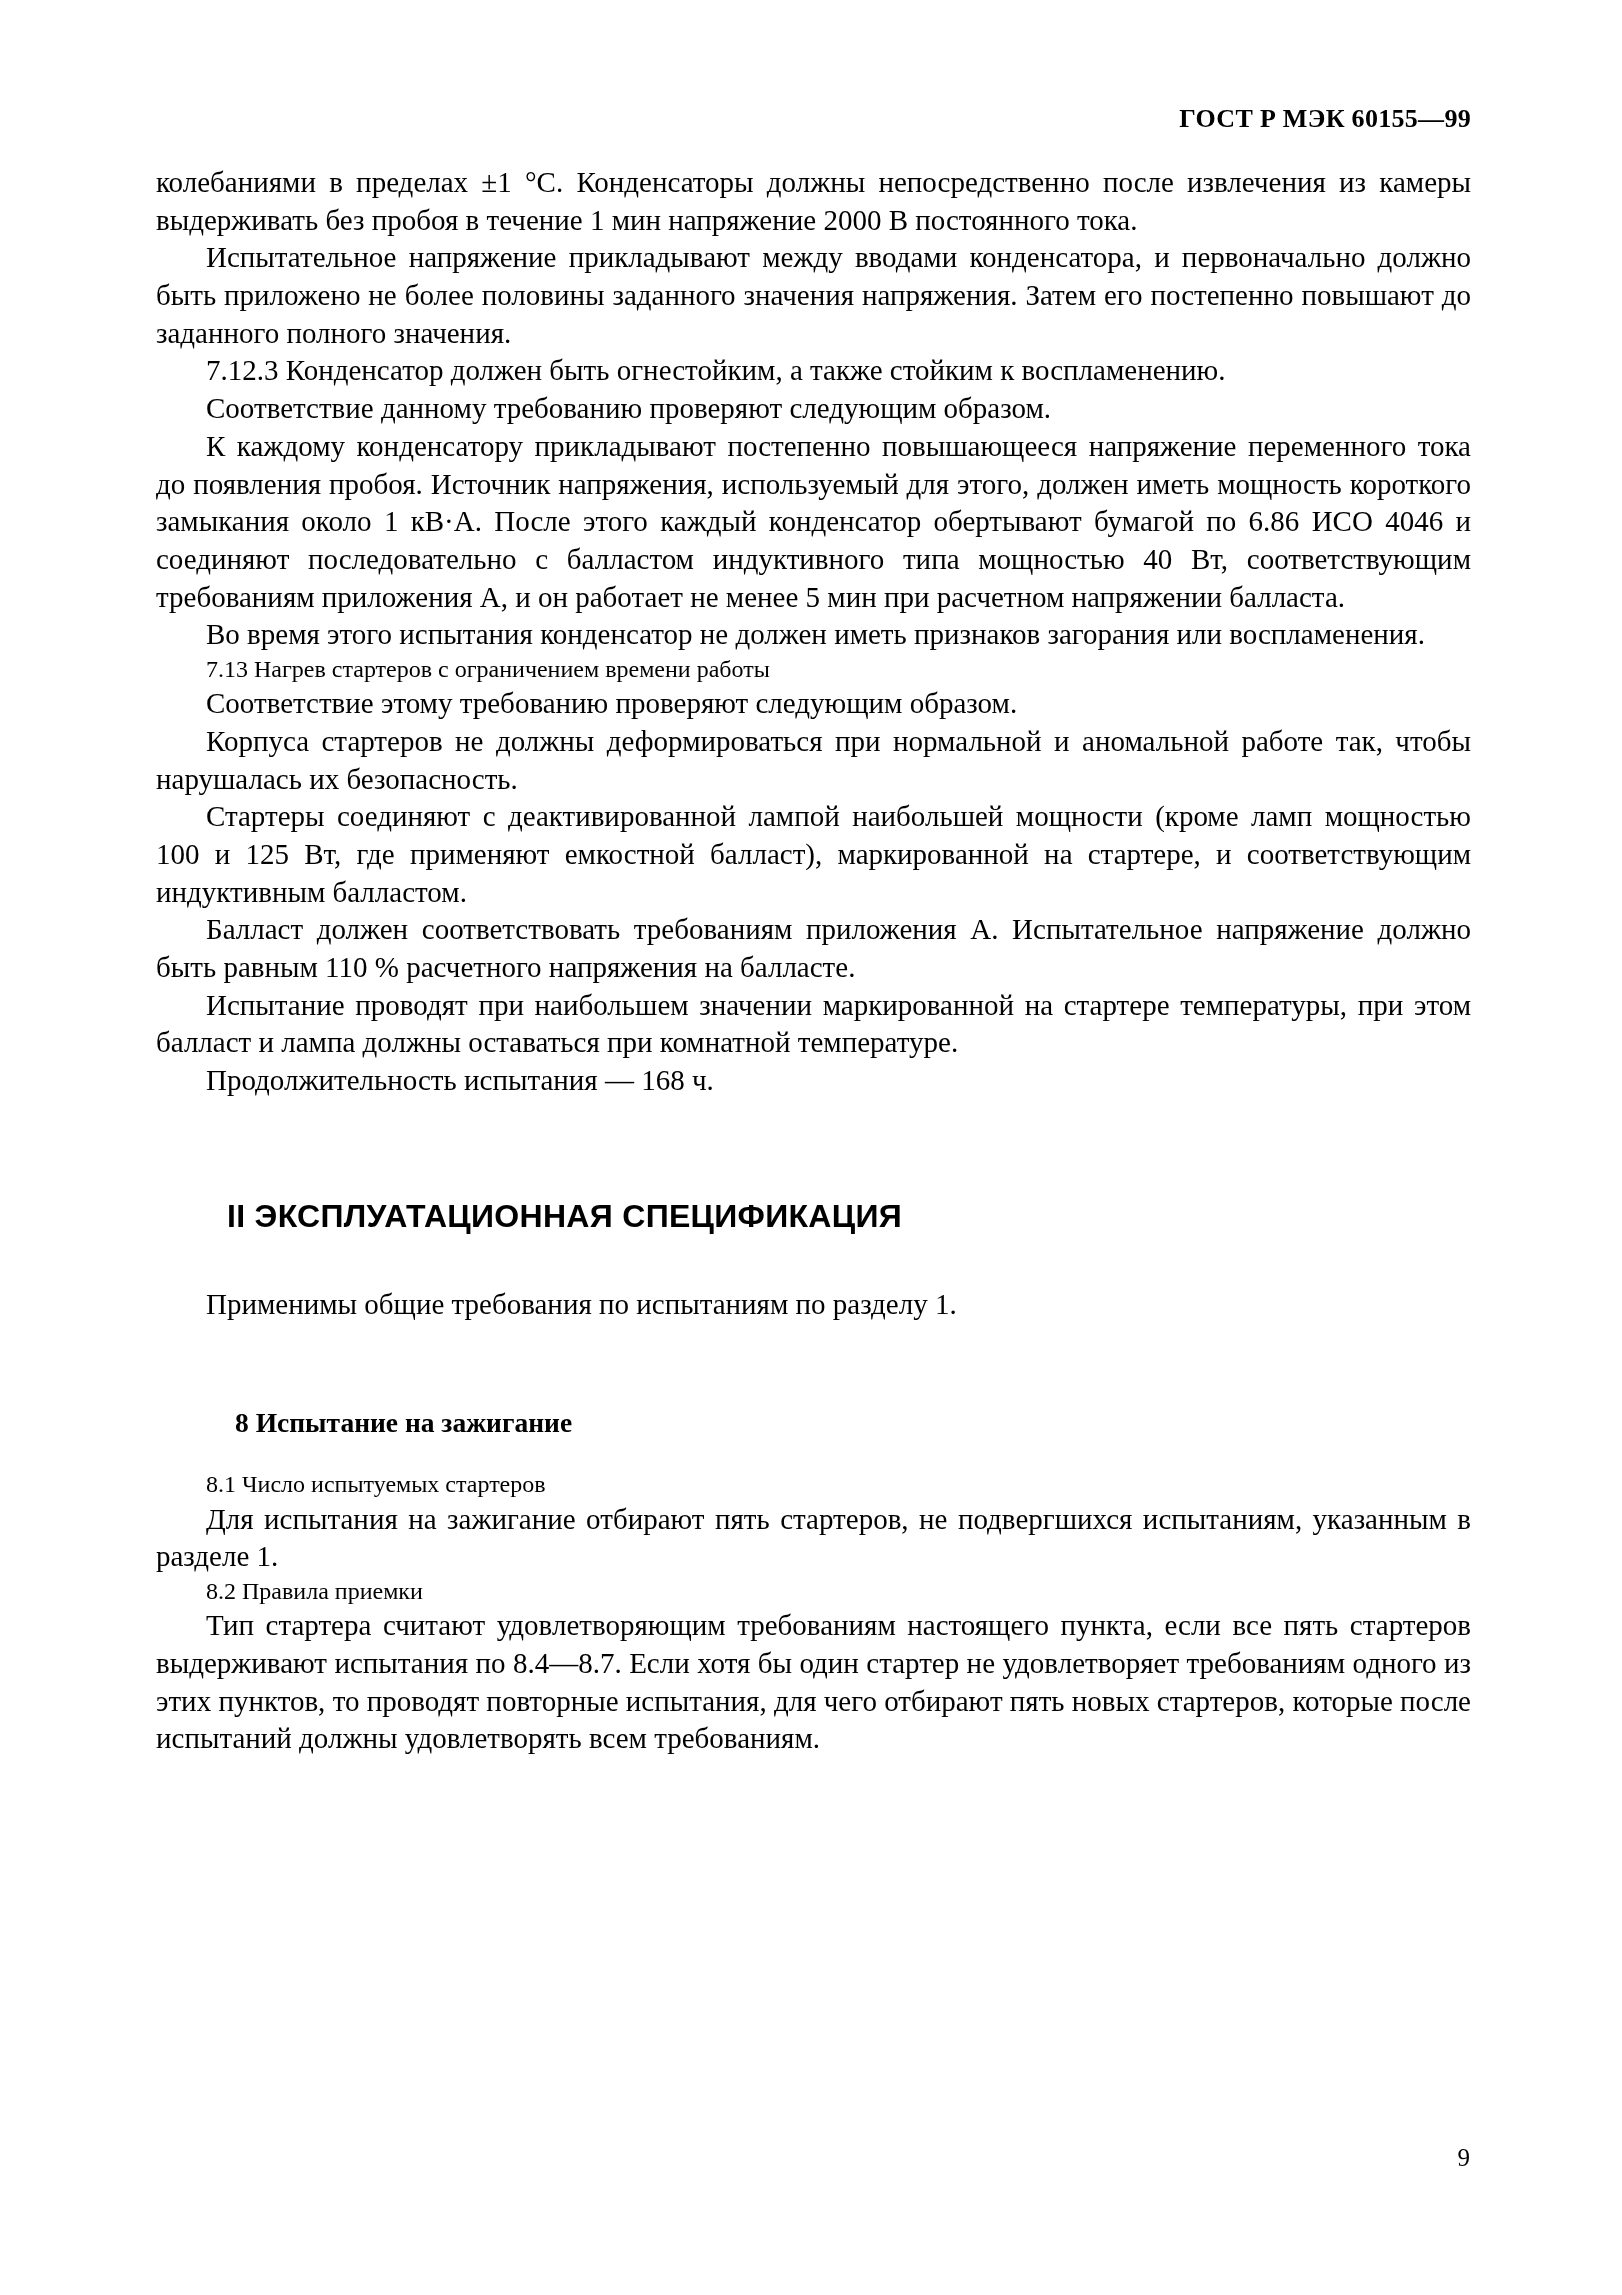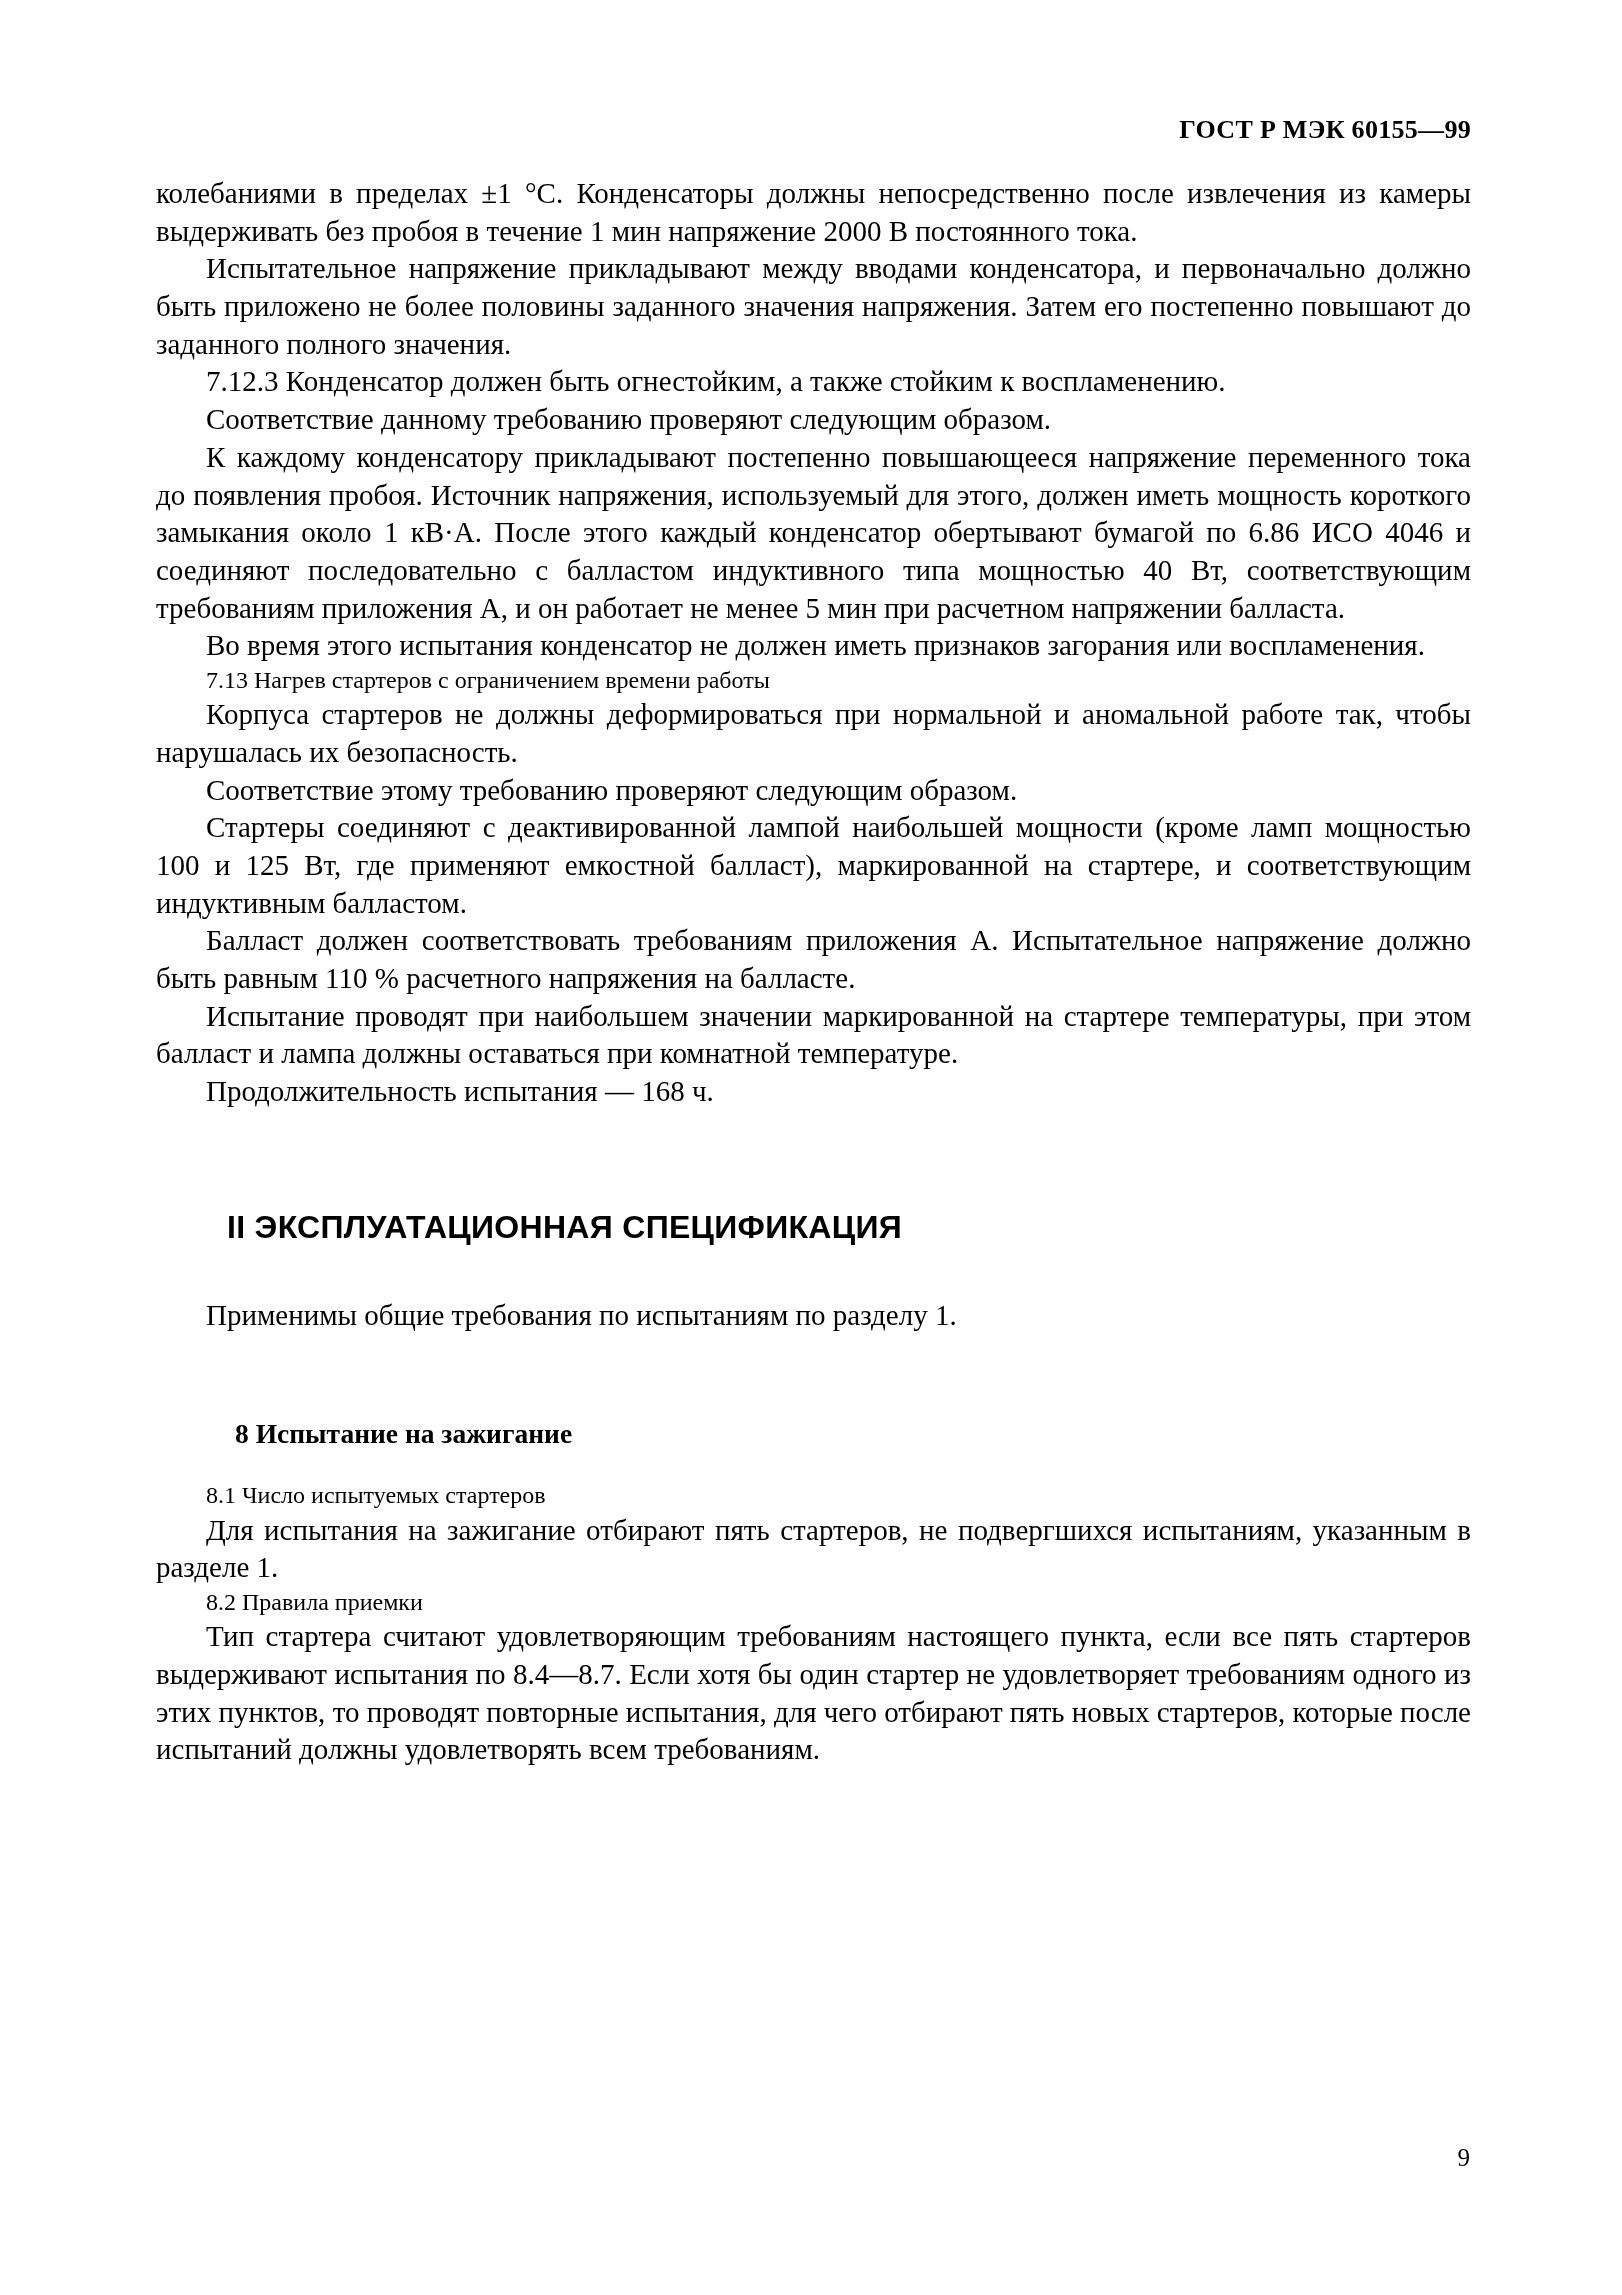--- a/index.html
+++ b/index.html
@@ -13,21 +13,21 @@
     position: relative;
     background: #ffffff;
     font-family: "Liberation Serif", serif;
     color: #000000;
     box-sizing: border-box;
     overflow: hidden;
   }
   .content {
     position: absolute;
     left: 156px;
-    top: 115px;
+    top: 104px;
     width: 1315px;
   }
   .header-line {
     text-align: right;
     font-family: "Liberation Serif", serif;
     font-weight: bold;
     font-size: 26px;
     letter-spacing: 0.3px;
     margin: 0 0 30px 0;
   }
@@ -112,22 +112,22 @@
 
     <p class="ind">Соответствие данному требованию проверяют следующим образом.</p>
     <p class="ind">К каждому конденсатору прикладывают постепенно повышающееся напряжение переменного тока до появления пробоя. Источник напряжения, используемый для этого, должен иметь мощность короткого замыкания около 1 кВ·А. После этого каждый конденсатор обертывают бумагой по 6.86 ИСО 4046 и соединяют последовательно с балластом индуктивного типа мощностью 40 Вт, соответствующим требованиям приложения А, и он работает не менее 5 мин при расчетном напряжении балласта.</p>
     <p class="ind">Во время этого испытания конденсатор не должен иметь признаков загорания или воспламенения.</p>
 
     <div class="sec-head">
       <span class="num">7.13</span>
       <span class="ttl">Нагрев стартеров с ограничением времени работы</span>
     </div>
 
+    <p class="ind">Соответствие этому требованию проверяют следующим образом.</p>
     <p class="ind">Корпуса стартеров не должны деформироваться при нормальной и аномальной работе так, чтобы нарушалась их безопасность.</p>
-    <p class="ind">Соответствие этому требованию проверяют следующим образом.</p>
     <p class="ind">Стартеры соединяют с деактивированной лампой наибольшей мощности (кроме ламп мощностью 100 и 125 Вт, где применяют емкостной балласт), маркированной на стартере, и соответствующим индуктивным балластом.</p>
     <p class="ind">Балласт должен соответствовать требованиям приложения А. Испытательное напряжение должно быть равным 110 % расчетного напряжения на балласте.</p>
     <p class="ind">Испытание проводят при наибольшем значении маркированной на стартере температуры, при этом балласт и лампа должны оставаться при комнатной температуре.</p>
     <p class="ind">Продолжительность испытания — 168 ч.</p>
 
 
     <div class="gap-xl"></div>
 
     <h1 class="part">II  ЭКСПЛУАТАЦИОННАЯ СПЕЦИФИКАЦИЯ</h1>
 

